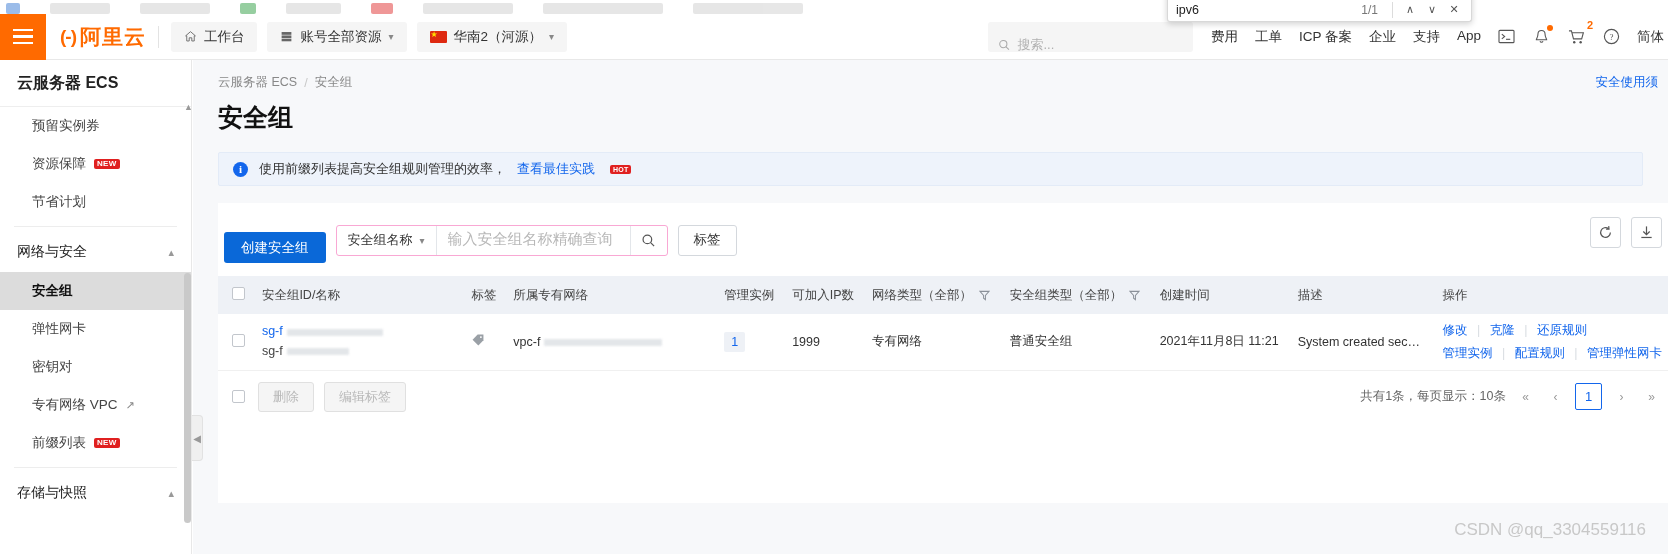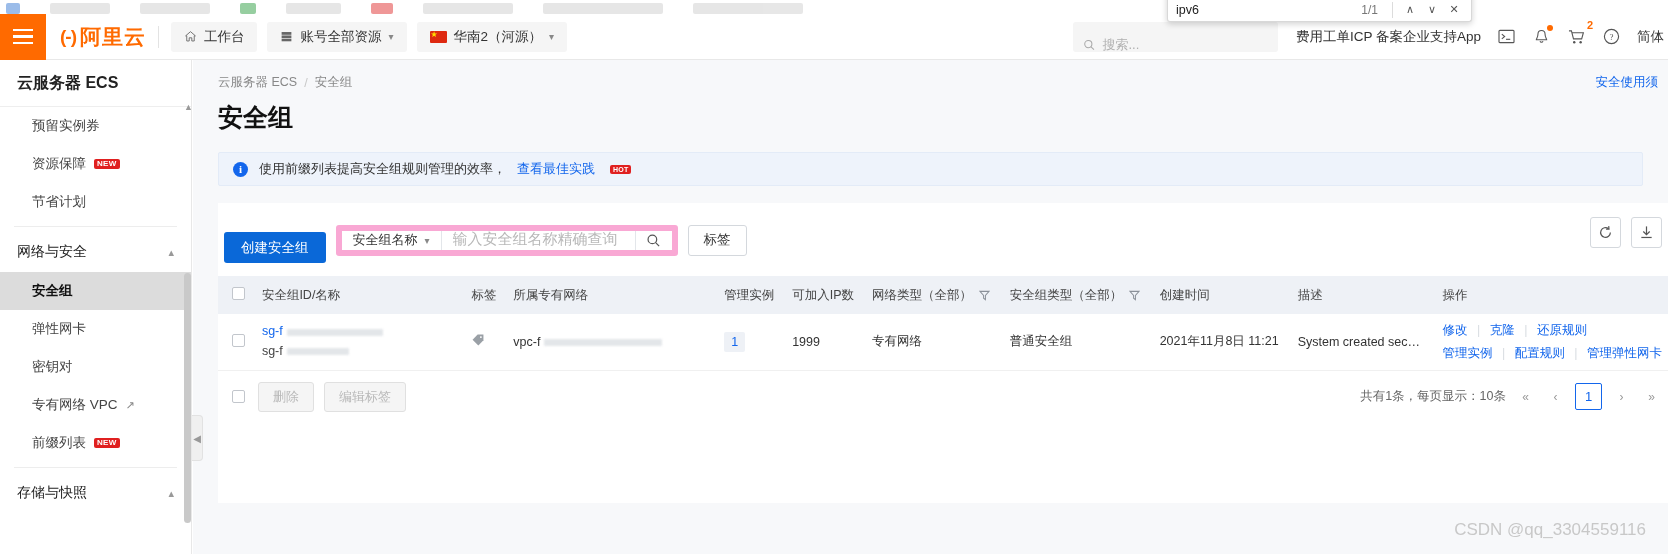--- a/index.html
+++ b/index.html
@@ -95,21 +95,21 @@
     display: flex; align-items: flex-end; padding: 0 10px; gap: 7px;
     margin-right: 18px; flex: none;
   }
   .search-box input {
     border: none; background: transparent; outline: none;
     font-size: 13px; color: #333; width: 100%;
     font-family: "Liberation Sans", sans-serif;
   }
   .search-box input::placeholder { color: #b0b0b0; }
 
-  .top-links { display: flex; align-items: center; flex: none; }
+  .top-links { display: flex; align-items: flex-start; gap: 17px; flex: none; }
   .top-link {
     font-size: 13.5px; color: #333; cursor: pointer; white-space: nowrap;
   }
 
   .top-icons { display: flex; align-items: center; gap: 16px; margin: 0 16px; flex: none; }
   .ticon {
     width: 19px; height: 19px; position: relative; cursor: pointer;
     color: #555; display: flex; align-items: center; justify-content: center;
   }
   .dot-badge {
@@ -221,21 +221,21 @@
     position: relative;
   }
   .btn-primary {
     background: #0a68d8; color: #fff; border: none; border-radius: 3px;
     height: 31px; padding: 0 17px; font-size: 13.5px; cursor: pointer;
     font-family: "Liberation Sans", sans-serif;
     margin-top: 15px;
   }
   .select-search {
     display: flex; align-items: stretch; height: 31px;
-    border: 6px solid #f9a8d4; border-radius: 3px; overflow: hidden;
+    border: 1px solid #f9a8d4; border-radius: 3px; overflow: hidden;
     background: #fff;
   }
   .ss-select {
     display: flex; align-items: center; gap: 7px; padding: 0 11px;
     font-size: 13px; color: #333; border-right: 1px solid #e3e6ea;
     cursor: pointer; white-space: nowrap;
   }
   .ss-input {
     border: none; outline: none; width: 193px; padding: 0 11px;
     font-size: 15px; color: #333;

